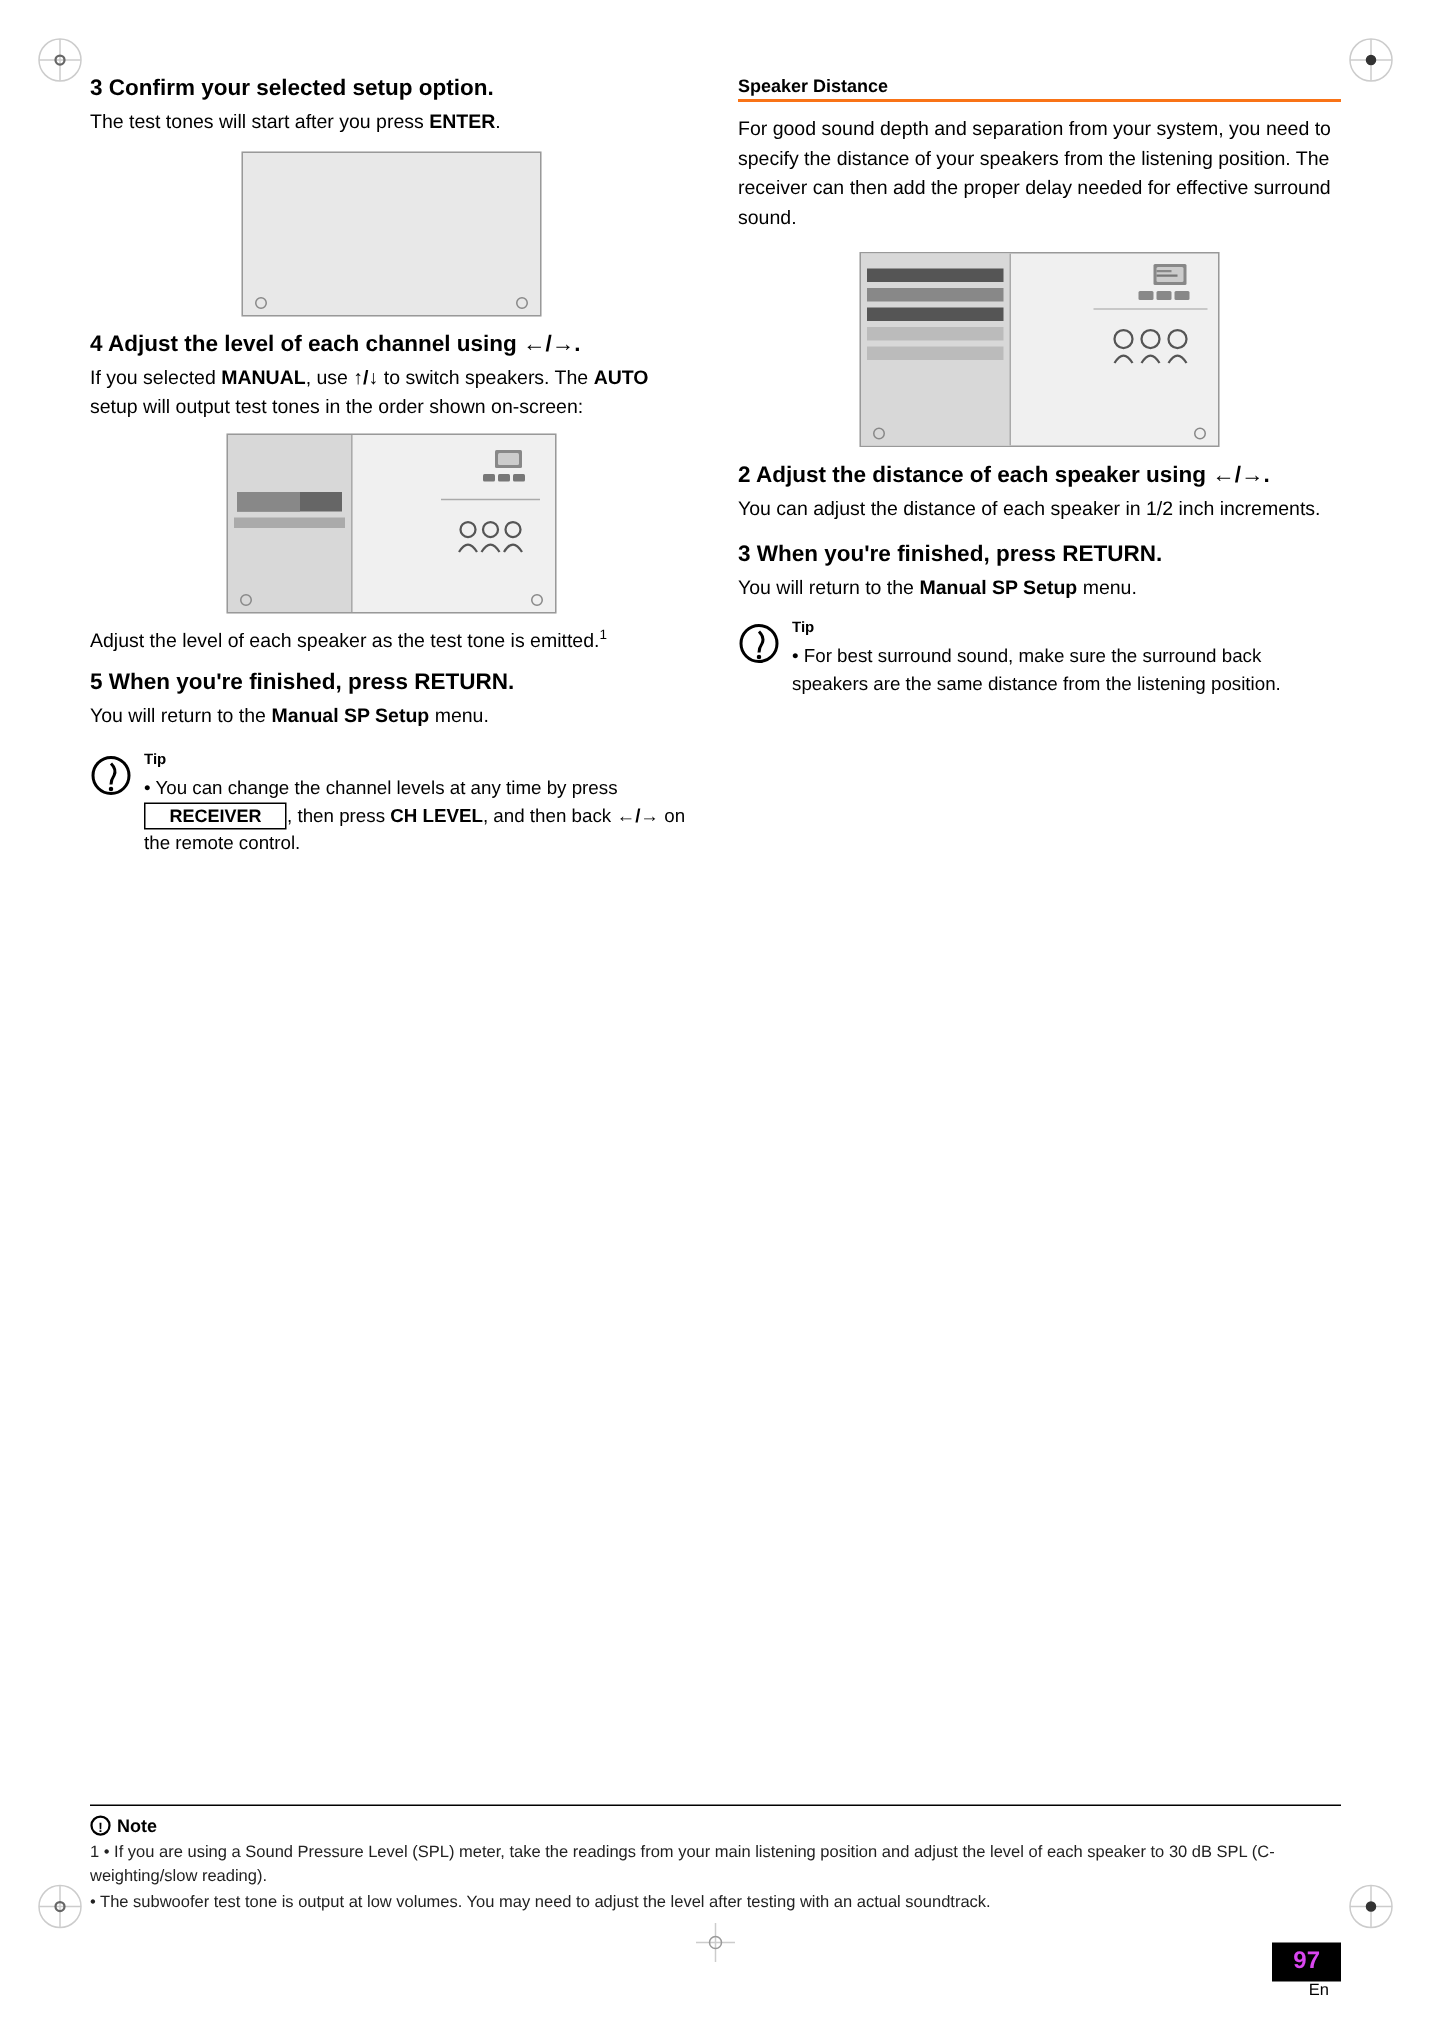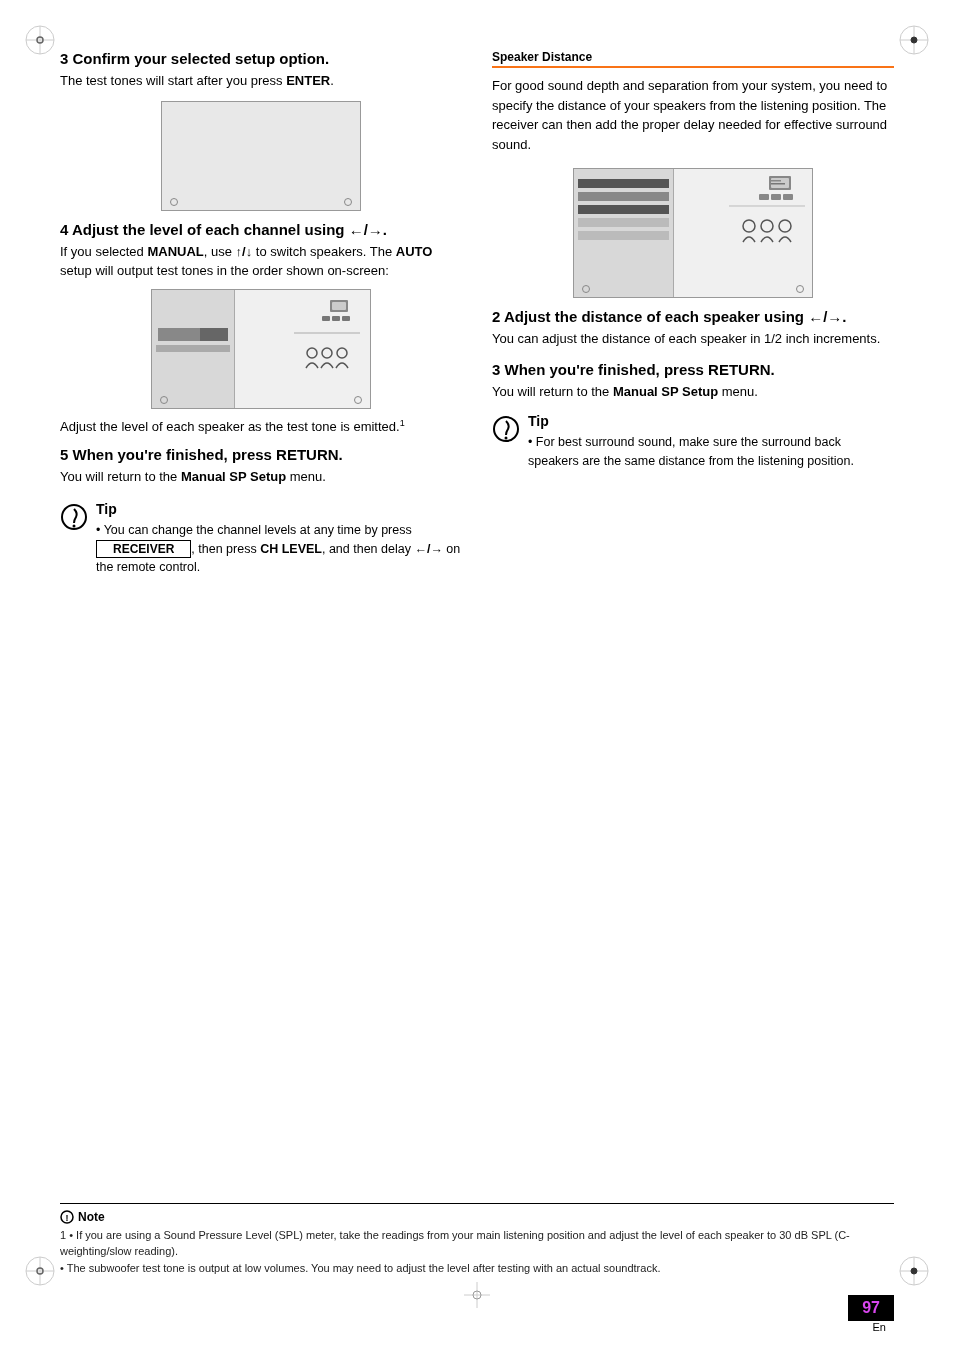--- a/index.html
+++ b/index.html
@@ -152,21 +152,21 @@
       flex-shrink: 0;
       margin-top: 2px;
     }
 
     .tip-content {
       flex: 1;
     }
 
     .tip-title {
       font-weight: bold;
-      font-size: 14px;
+      font-size: 10px;
       margin-bottom: 4px;
     }
 
     .tip-text {
       font-size: 12.5px;
       line-height: 1.5;
     }
 
     
     b { font-weight: bold; }
@@ -399,21 +399,21 @@
         <div class="tip-icon">
           <svg width="28" height="28" viewBox="0 0 28 28">
             <circle cx="14" cy="14" r="12" fill="none" stroke="#000" stroke-width="2"></circle>
             <path d="M14 6 Q18 10 16 14 Q14 17 14 20" fill="none" stroke="#000" stroke-width="2"></path>
             <circle cx="14" cy="23" r="1.5" fill="#000"></circle>
           </svg>
         </div>
         <div class="tip-content">
           <div class="tip-title">Tip</div>
           <div class="tip-text">
-            • <span>You can change the channel levels at any time by press </span><kbd>RECEIVER</kbd><span>, then press </span><b>CH LEVEL</b><span>, and then delay </span><b>←/→</b><span> on the remote control.</span>
+            • <span>You can change the channel levels at any time by press </span><kbd>RECEIVER</kbd><span>, then press </span><b>CH LEVEL</b><span>, and then back </span><b>←/→</b><span> on the remote control.</span>
           </div>
         </div>
       </div>
 
     </div>
 
     <div class="right-column">
 
       <div class="section-title">Speaker Distance</div>
 

